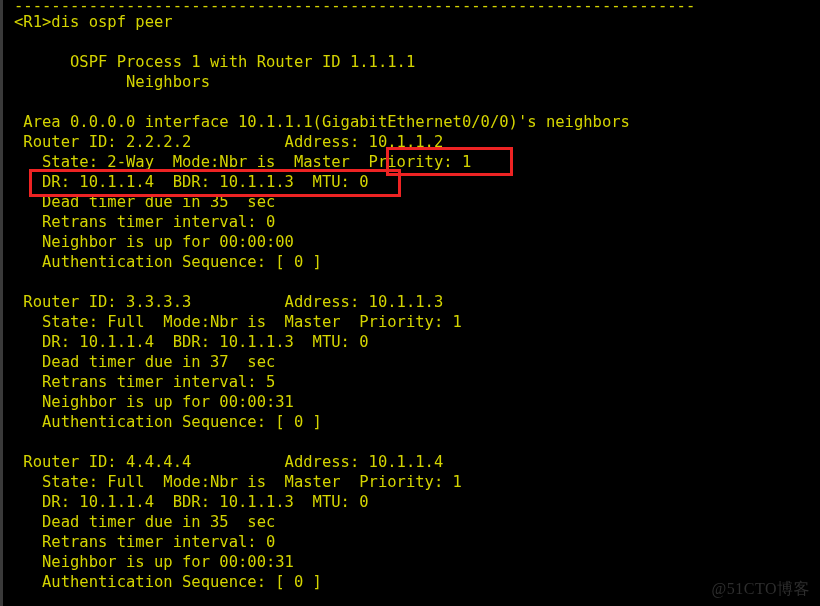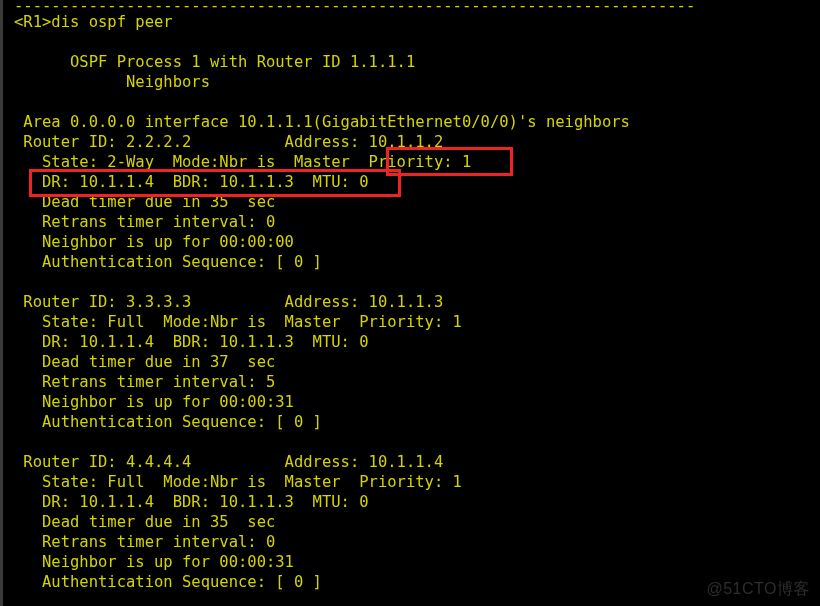--- a/index.html
+++ b/index.html
@@ -65,21 +65,21 @@
     width: 372px;
     height: 28px;
   }
   
   #watermark {
     position: absolute;
     right: 10px;
     bottom: 6px;
     color: #2e2e2e;
     font-size: 16px;
-    font-family: Liberation Sans, sans-serif;
+    font-family: Liberation Serif, serif;
     letter-spacing: 0.5px;
     white-space: pre;
   }
 </style>
 </head>
 <body>
 
 <div id="screen">
 
   <div id="terminal">

